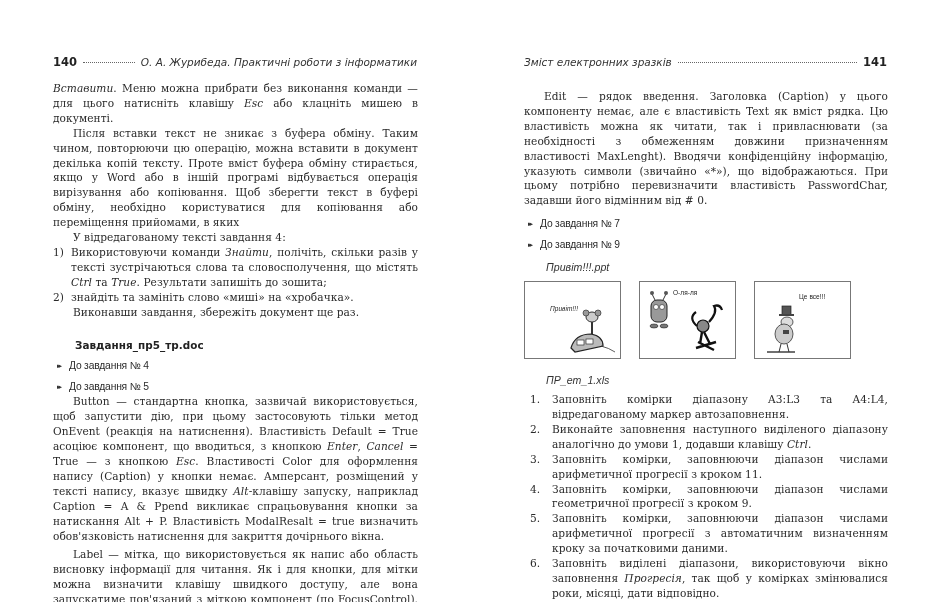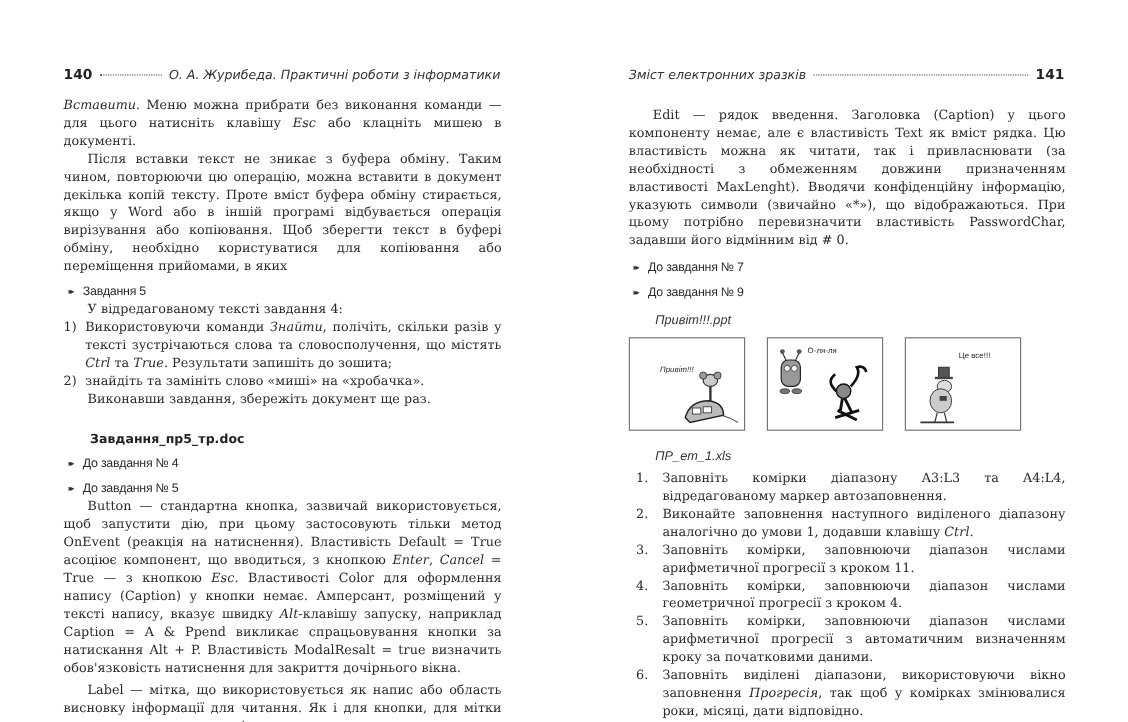--- a/index.html
+++ b/index.html
@@ -62,24 +62,20 @@
   <div class="runhead">
     <span class="pno">140</span>
     <span class="dots"></span>
     <span class="title">О. А. Журибеда. Практичні роботи з інформатики</span>
   </div>
 
   <div class="body">
     <p><i class="it">Вставити</i><span>. Меню можна прибрати без виконання команди — для цього натисніть клавішу </span><i class="it">Esc</i><span> або клацніть мишею в документі.</span></p>
     <p class="ind">Після вставки текст не зникає з буфера обміну. Таким чином, повторюючи цю операцію, можна вставити в документ декілька копій тексту. Проте вміст буфера обміну стирається, якщо у Word або в іншій програмі відбувається операція вирізування або копіювання. Щоб зберегти текст в буфері обміну, необхідно користуватися для копіювання або переміщення прийомами, в яких</p>
 
-    <div class="task">
-      <span class="arrow">▸▸</span>
-      <span>Завдання 5</span>
-    </div>
     <p class="ind">У відредагованому тексті завдання 4:</p>
     <ol class="num paren">
       <li>
         <span class="n">1)</span><span>Використовуючи команди </span><i class="it">Знайти</i><span>, полічіть, скільки разів у тексті зустрічаються слова та словосполучення, що містять </span><i class="it">Ctrl</i><span> та </span><i class="it">True</i><span>. Результати запишіть до зошита;</span>
       </li>
       <li>
         <span class="n">2)</span><span>знайдіть та замініть слово «миші» на «хробачка».</span>
       </li>
     </ol>
     <p class="ind">Виконавши завдання, збережіть документ ще раз.</p>
@@ -167,21 +163,21 @@
         </svg>
       </div>
     </div>
 
     <div class="sample-label" style="margin:2px 0 4px 22px">ПР_ет_1.xls</div>
 
     <ol class="num">
       <li><span class="n">1.</span><span>Заповніть комірки діапазону A3:L3 та A4:L4, відредагованому маркер автозаповнення.</span></li>
       <li><span class="n">2.</span><span>Виконайте заповнення наступного виділеного діапазону аналогічно до умови 1, додавши клавішу </span><i class="it">Ctrl</i><span>.</span></li>
       <li><span class="n">3.</span><span>Заповніть комірки, заповнюючи діапазон числами арифметичної прогресії з кроком 11.</span></li>
-      <li><span class="n">4.</span><span>Заповніть комірки, заповнюючи діапазон числами геометричної прогресії з кроком 4.</span></li>
+      <li><span class="n">4.</span><span>Заповніть комірки, заповнюючи діапазон числами геометричної прогресії з кроком 9.</span></li>
       <li><span class="n">5.</span><span>Заповніть комірки, заповнюючи діапазон числами арифметичної прогресії з автоматичним визначенням кроку за початковими даними.</span></li>
       <li><span class="n">6.</span><span>Заповніть виділені діапазони, використовуючи вікно заповнення </span><i class="it">Прогресія</i><span>, так щоб у комірках змінювалися роки, місяці, дати відповідно.</span>
         <div class="date-line">21.01.2006</div>
         <div class="date-line">21.01.2006</div>
         <div class="date-line">21.01.2006</div>
       </li>
 
     </ol>
   </div>
 </div>

